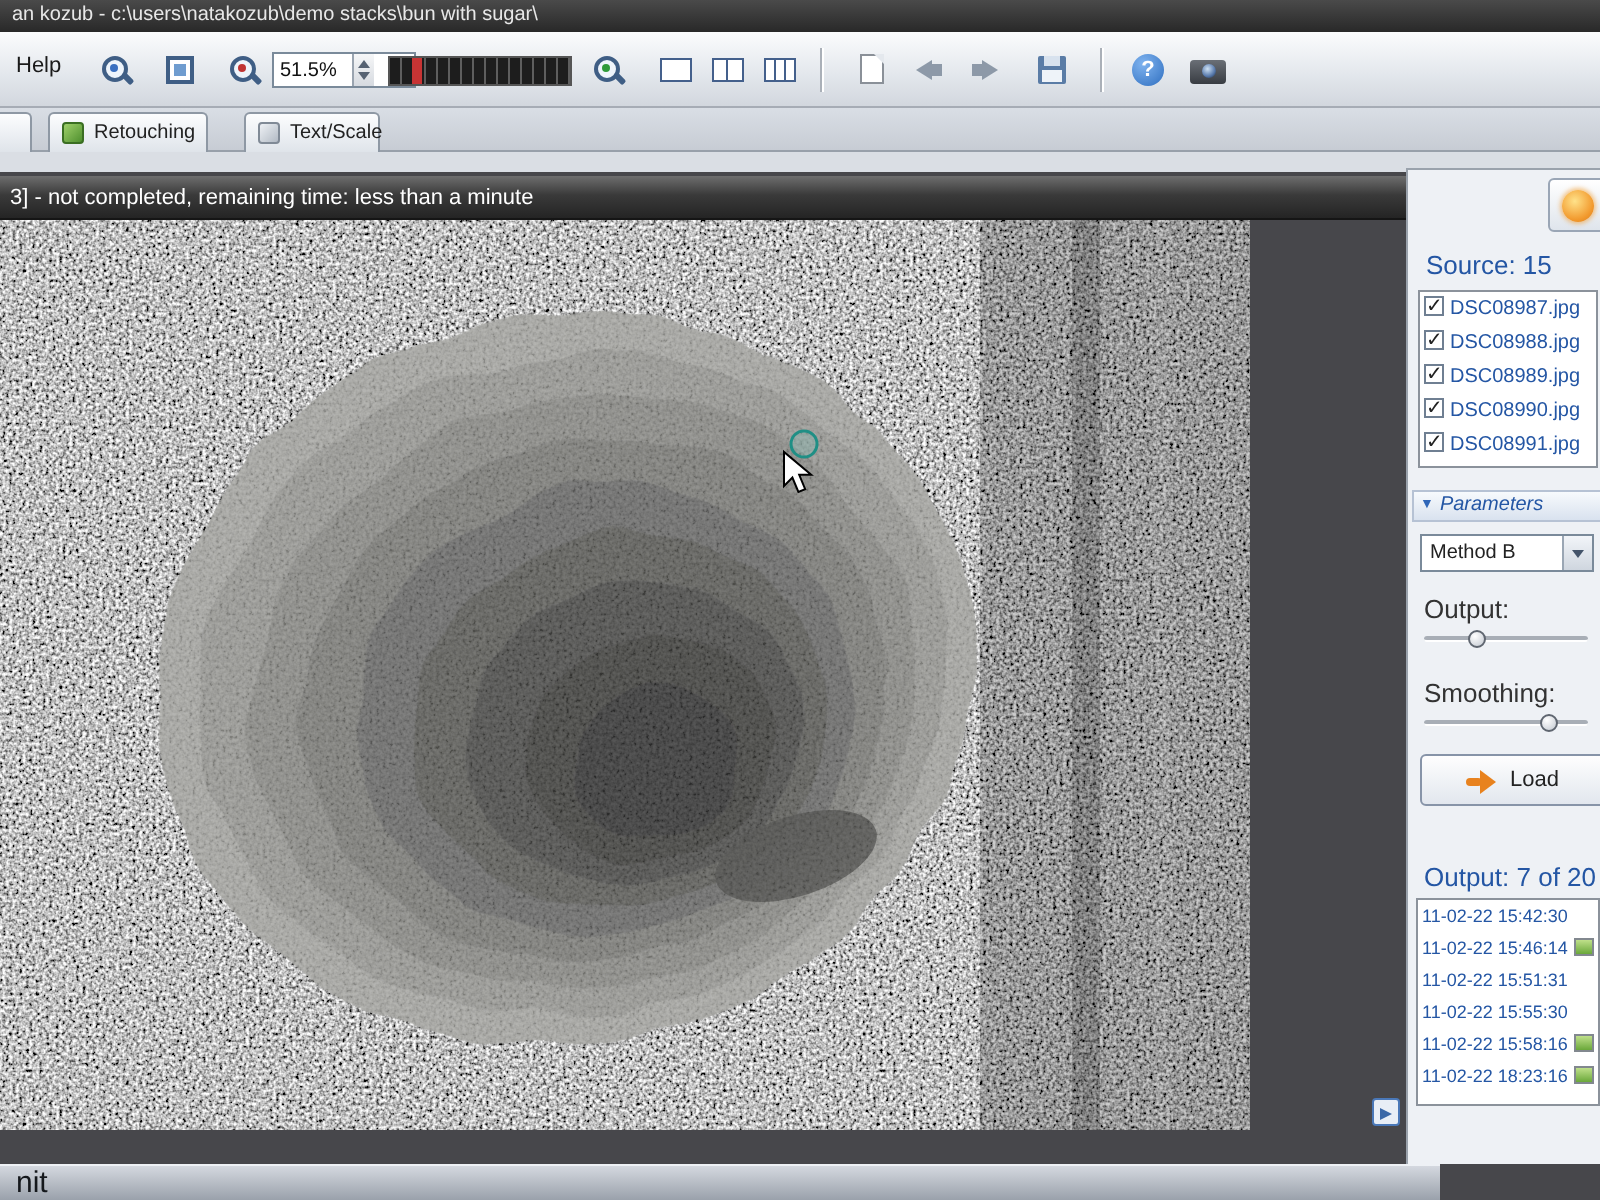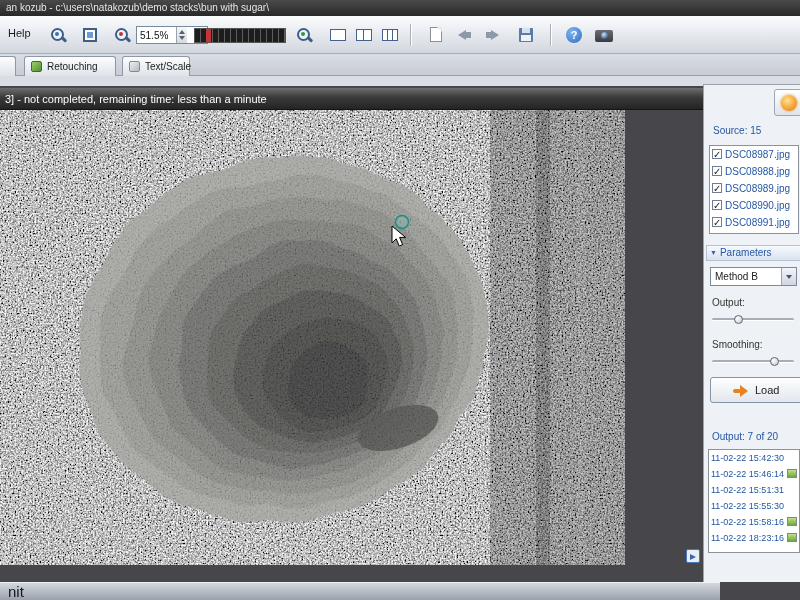--- a/index.html
+++ b/index.html
@@ -81,27 +81,27 @@
     background:linear-gradient(#6e6e6e,#3a3a3a 45%,#242424);border-bottom:1px solid #151515;white-space:nowrap;overflow:hidden;}
   .imagebox{position:absolute;left:0;top:34px;width:625px;height:455px;background:#6e6e6e;overflow:hidden;}
   .cornerbtn{position:absolute;left:686px;top:473px;width:14px;height:14px;background:#e8eef6;border:1px solid #4a78b8;border-radius:2px;}
   .cornerbtn:after{content:"";position:absolute;left:3px;top:4px;width:0;height:0;border-top:3px solid transparent;border-bottom:3px solid transparent;border-left:6px solid #3a68a8;}
 
   
   .panel{position:absolute;left:703px;top:8px;width:97px;height:498px;background:#eef1f5;border-left:1px solid #9aa2ac;border-top:1px solid #9aa2ac;}
   .runbtn{position:absolute;left:70px;top:4px;width:30px;height:27px;border:1px solid #9aa6b6;border-radius:3px;background:linear-gradient(#ffffff,#dfe5ec);}
   .starburst{position:absolute;left:6px;top:5px;width:16px;height:16px;border-radius:50%;
     background:radial-gradient(circle at 40% 35%,#ffe28a,#f29a2e 65%,#d97b18);box-shadow:0 0 2px 1px rgba(242,154,46,.55);}
-  .bluelabel{position:absolute;font-size:10px;color:#2456a4;white-space:nowrap;}
+  .bluelabel{position:absolute;font-size:13px;color:#2456a4;white-space:nowrap;}
   .listbox{position:absolute;background:#fff;border:1px solid #8b929b;overflow:hidden;}
   .filerow{height:17px;line-height:17px;font-size:10px;color:#2456a4;padding-left:2px;white-space:nowrap;overflow:hidden;}
   .cb{display:inline-block;width:10px;height:10px;border:1px solid #6f7f92;background:#fff;margin-right:3px;position:relative;vertical-align:-1px;}
   .cb:after{content:"\2713";position:absolute;left:0;top:-4px;font-size:10px;color:#222;}
   .paramstrip{position:absolute;left:2px;top:160px;width:95px;height:16px;background:linear-gradient(#f7fafd,#d9e2ef);
-    border:1px solid #b6c2d4;font-size:10px;color:#2456a4;line-height:14px;white-space:nowrap;}
+    border:1px solid #b6c2d4;font-size:10px;font-style:italic;color:#2456a4;line-height:14px;white-space:nowrap;}
   .paramtri{display:inline-block;margin:0 3px;color:#2f66b8;font-size:7px;font-style:normal;vertical-align:1px;}
   .paramtri:after{content:"\25BC";}
   .combo{position:absolute;left:6px;top:182px;width:87px;height:19px;background:#fff;border:1px solid #7a8a9a;
     font-size:10px;color:#222;line-height:17px;padding-left:4px;white-space:nowrap;}
   .combo .dd{position:absolute;right:0;top:0;width:15px;height:100%;background:linear-gradient(#f2f5f9,#cfd6df);border-left:1px solid #9aa6b4;}
   .combo .dd:after{content:"";position:absolute;left:4px;top:7px;border-left:3px solid transparent;border-right:3px solid transparent;border-top:4px solid #44546a;}
   .pslider{position:absolute;left:8px;width:82px;height:9px;}
   .pslider .track{position:absolute;left:0;right:0;top:3px;height:3px;background:#a8aeb6;border-bottom:1px solid #fff;border-radius:2px;}
   .pslider .knob{position:absolute;top:0;width:9px;height:9px;border-radius:50%;border:1px solid #5f6670;
     background:radial-gradient(circle at 35% 30%,#fff,#c2c8d0);}
@@ -193,21 +193,21 @@
     <div class="tbtn" style="left:562px">
       <span class="helpicon"></span>
     </div>
     <div class="tbtn" style="left:592px">
       <span class="camicon"></span>
     </div>
   </div>
 
   <div class="tabrow">
     <div class="tab partial"></div>
-    <div class="tab" style="left:24px;width:92px">
+    <div class="tab" style="left:24px;width:80px">
       <span class="ticon green"></span>
       <span>Retouching</span>
     </div>
     <div class="tab" style="left:122px;width:68px">
       <span class="ticon gray"></span>
       <span>Text/Scale</span>
     </div>
   </div>
 
   <div class="workspace">

